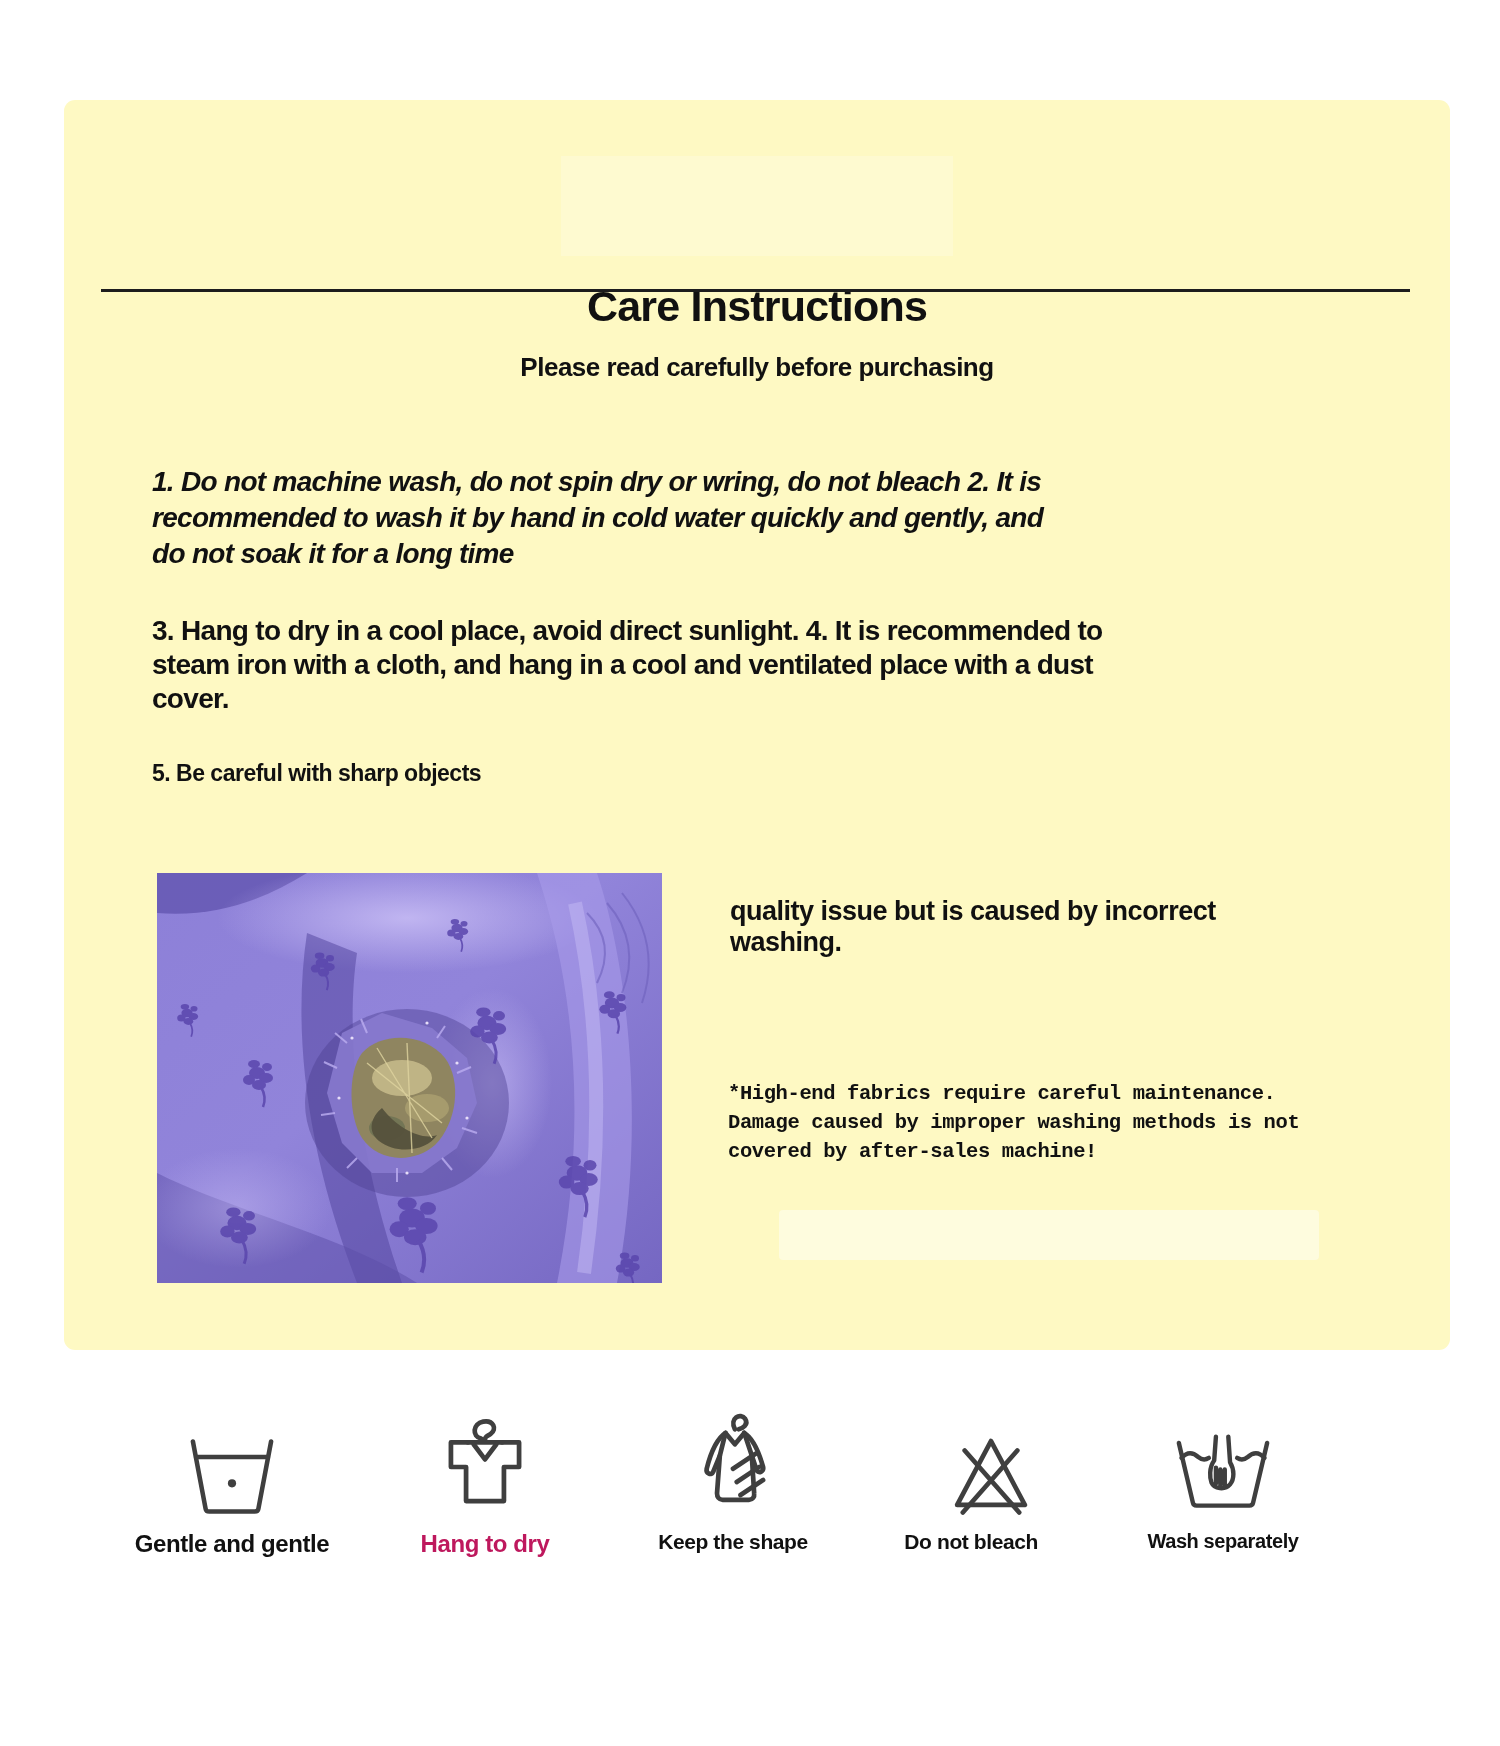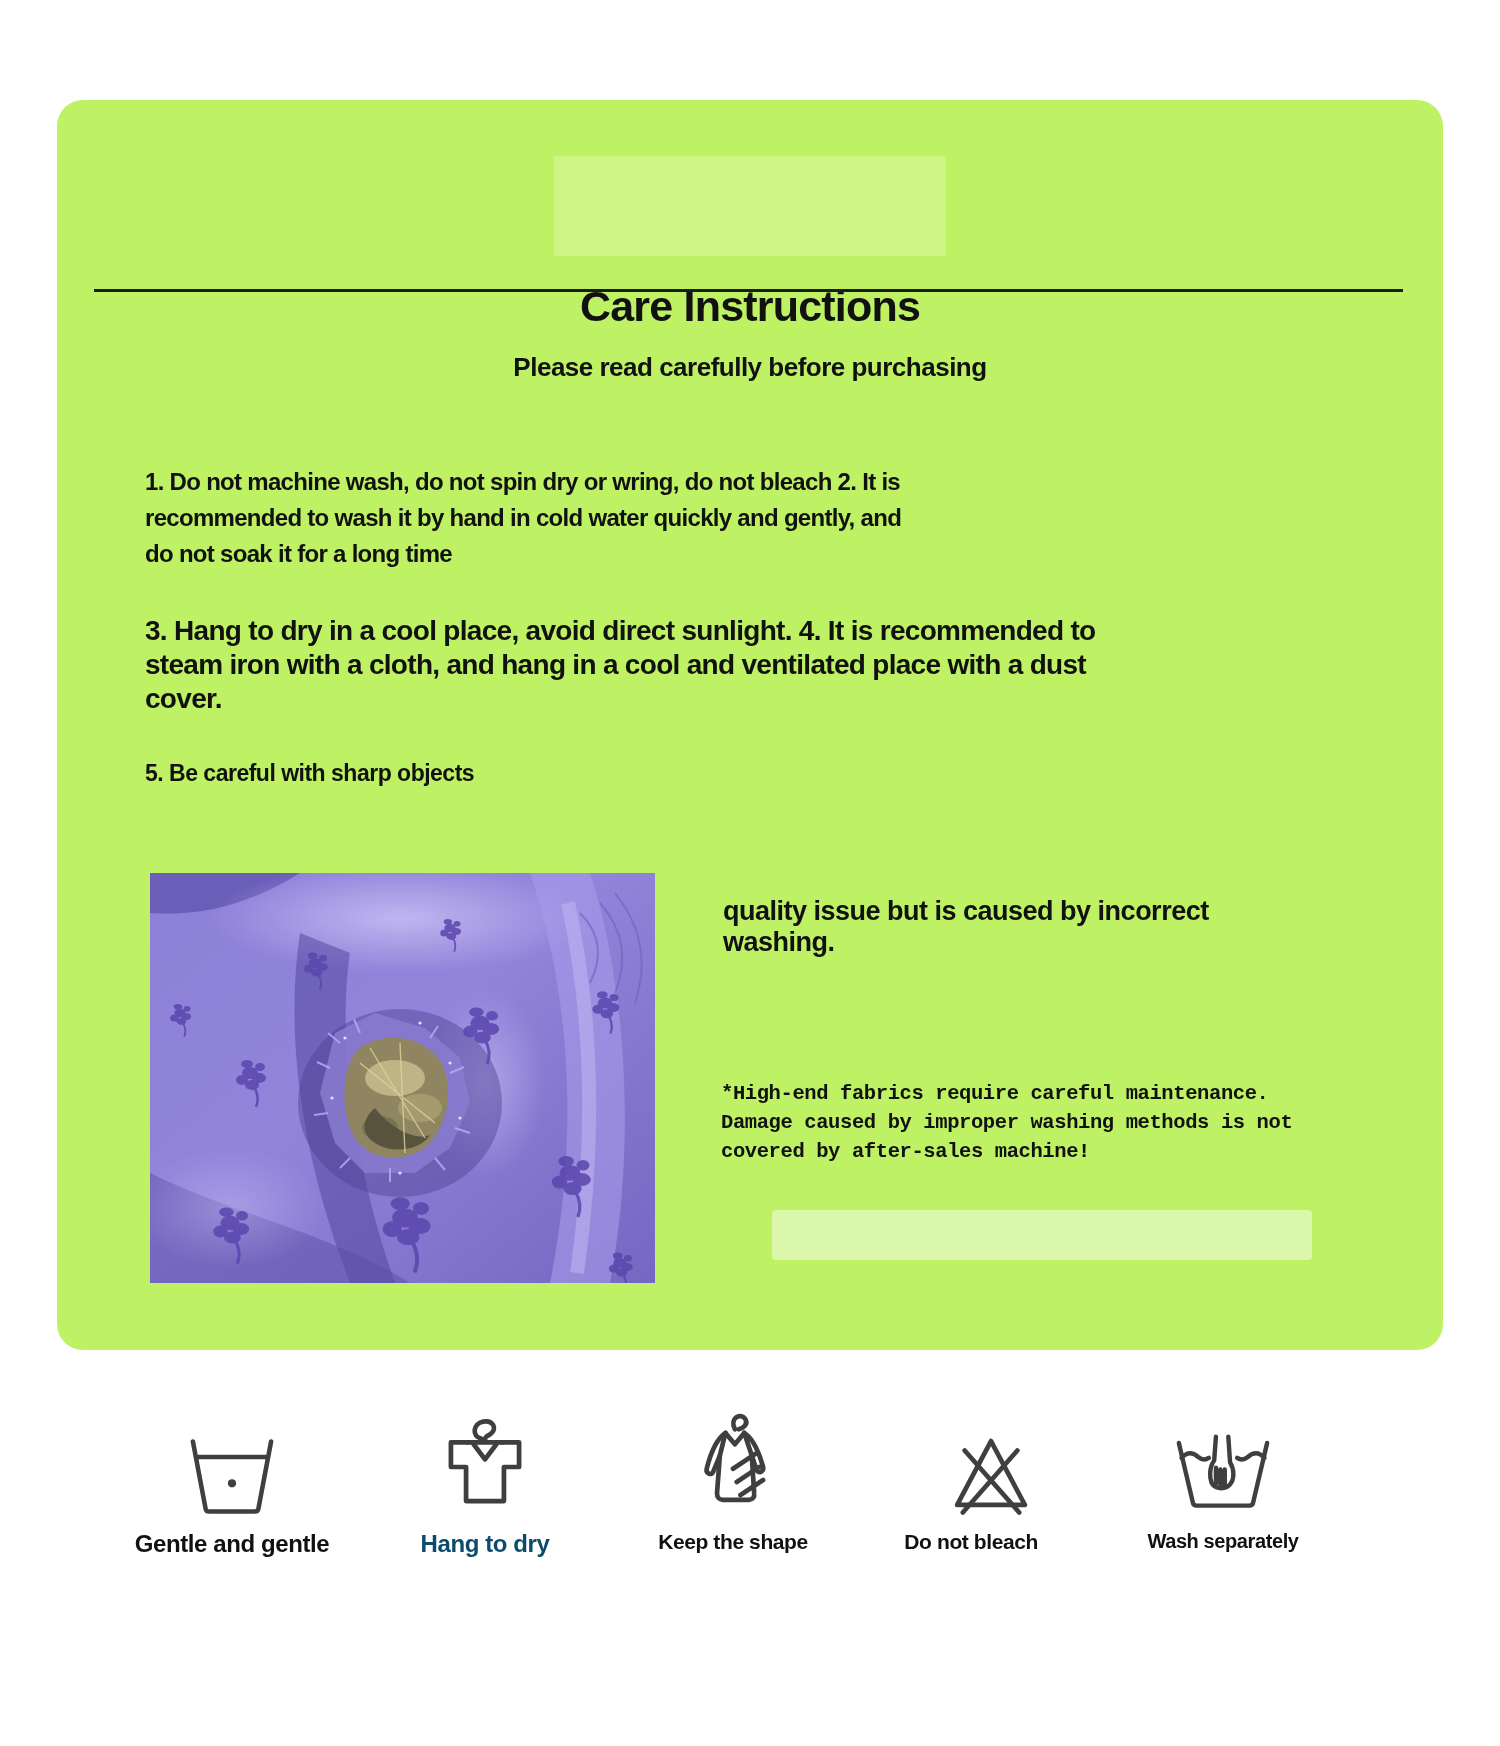--- a/index.html
+++ b/index.html
@@ -1,41 +1,41 @@
 <!DOCTYPE html>
 <html><head>
 <meta charset="utf-8">
 <style>
   html,body { margin:0; padding:0; background:#ffffff; }
   .page {
     position:relative; width:1500px; height:1746px; background:#ffffff;
     font-family:"Liberation Sans", sans-serif; color:#111111; overflow:hidden;
   }
   .card {
-    position:absolute; left:57px; top:100px; width:1386px; height:1250px;
-    background:#bef264; border-radius:26px;
+    position:absolute; left:64px; top:100px; width:1386px; height:1250px;
+    background:#fef9c3; border-radius:11px;
   }
   .title-ghost {
     position:absolute; top:56px; left:50%; transform:translateX(-50%);
     width:392px; height:100px; background:rgba(255,255,255,0.22); 
   }
   .card-title {
     position:absolute; top:180px; left:0; width:100%; text-align:center;
     font-size:43px; line-height:52px; font-weight:bold; letter-spacing:-0.8px;
   }
   .divider {
     position:absolute; top:189px; left:37px; width:1309px; height:3px;
     background:#1d1d1d;
   }
   .subtitle {
     position:absolute; top:250px; left:0; width:100%; text-align:center;
     font-size:26px; line-height:34px; font-weight:bold; letter-spacing:-0.5px;
   }
   .para { position:absolute; left:88px; font-weight:bold; letter-spacing:-0.7px; }
-  .para-1 { top:364px; font-size:24px; line-height:36px; }
+  .para-1 { top:364px; font-size:28px; line-height:36px;font-style:italic; }
   .para-2 { top:514px; font-size:28px; line-height:34px; }
   .note-5 { position:absolute; left:88px; top:660px; font-size:23px; font-weight:bold; letter-spacing:-0.5px;text-align:center; }
   .fabric-wrap { position:absolute; left:93px; top:773px; width:505px; height:410px; }
   .warn-primary {
     position:absolute; left:666px; top:796px; width:640px;
     font-size:27px; line-height:31px; font-weight:bold; letter-spacing:-0.5px;
   }
   .warn-secondary {
     position:absolute; left:664px; top:979px; width:620px;
     font-size:20.5px; line-height:29px; font-weight:bold; letter-spacing:-0.4px;font-family:Liberation Mono, monospace;
@@ -47,21 +47,21 @@
   .icons-row { position:absolute; left:0; top:1408px; width:1500px; height:200px; }
   .care-item {
     position:absolute; top:0; width:250px; transform:translateX(-50%);
     display:flex; flex-direction:column; align-items:center;
   }
   .care-item-1 { left:232px; } .care-item-2 { left:485px; } .care-item-3 { left:733px; }
   .care-item-4 { left:913px;align-items:flex-end; } .care-item-5 { left:1223px; }
   .icon-slot { height:112px; display:flex; align-items:flex-end; justify-content:center; }
   .care-label { margin-top:10px; font-weight:bold; letter-spacing:-0.4px; color:#111111; white-space:nowrap; }
   .care-item-1 .care-label { font-size:24px; }
-  .care-item-2 .care-label { font-size:24px; color:#0c4a6e; }
+  .care-item-2 .care-label { font-size:24px; color:#be185d; }
   .care-item-3 .care-label { font-size:21px; }
   .care-item-4 .care-label { font-size:21px; }
   .care-item-5 .care-label { font-size:20px; }
   .cicon { stroke:#3f3f3f; fill:none; stroke-width:5; stroke-linecap:round; stroke-linejoin:round; }
 </style>
 </head>
 <body>
 
 <div class="page">
 

